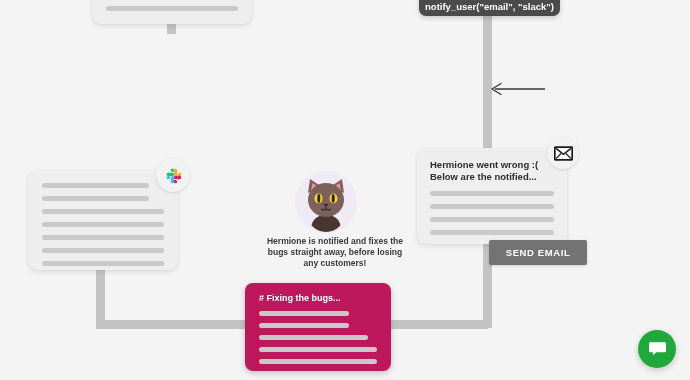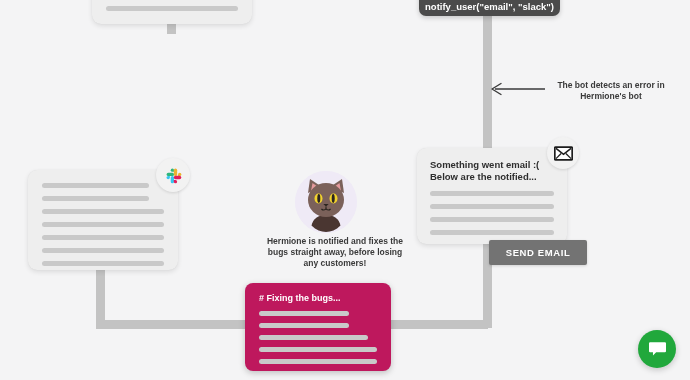--- a/index.html
+++ b/index.html
@@ -245,21 +245,20 @@
 
   <div id="node-notify">
     <span>notify_user("email", "slack")</span>
   </div>
 
 
   <svg id="arrow-error" viewBox="0 0 58 14" xmlns="http://www.w3.org/2000/svg">
     <line x1="56" y1="7" x2="6" y2="7" stroke="#3a3a3a" stroke-width="1.4"></line>
     <polyline points="12,1.5 3,7 12,12.5" fill="none" stroke="#3a3a3a" stroke-width="1.4" stroke-linecap="round" stroke-linejoin="round"></polyline>
   </svg>
-  <div class="anno" id="anno-bot-error">The bot detects an error in Hermione's bot</div>
 
   <div class="card" id="card-slack">
     <div class="line" style="width:88%"></div>
     <div class="line" style="width:88%"></div>
     <div class="line"></div>
     <div class="line"></div>
     <div class="line"></div>
     <div class="line"></div>
     <div class="line"></div>
 
@@ -299,21 +298,21 @@
 
       <path d="M31 35.5 L31 38" stroke="#2b2520" stroke-width="1.1" fill="none"></path>
       <path d="M31 38 q-2.6 2 -4.6 0" stroke="#2b2520" stroke-width="1.1" fill="none"></path>
       <path d="M31 38 q2.6 2 4.6 0" stroke="#2b2520" stroke-width="1.1" fill="none"></path>
     </svg>
   </div>
   <div class="anno" id="anno-hermione">Hermione is notified and fixes the bugs straight away, before losing any customers!</div>
 
   <div class="card" id="card-email">
     <div class="headline">
-      <div>Something went email :(</div>
+      <div>Hermione went wrong :(</div>
       <div>Below are the notified...</div>
     </div>
     <div class="line"></div>
     <div class="line"></div>
     <div class="line"></div>
     <div class="line"></div>
 
     <div class="badge" id="email-badge">
       <svg width="19" height="15" viewBox="0 0 24 18" xmlns="http://www.w3.org/2000/svg">
         <rect x="1" y="1" width="22" height="16" rx="1" fill="#ffffff" stroke="#1d1d1d" stroke-width="2.2"></rect>

